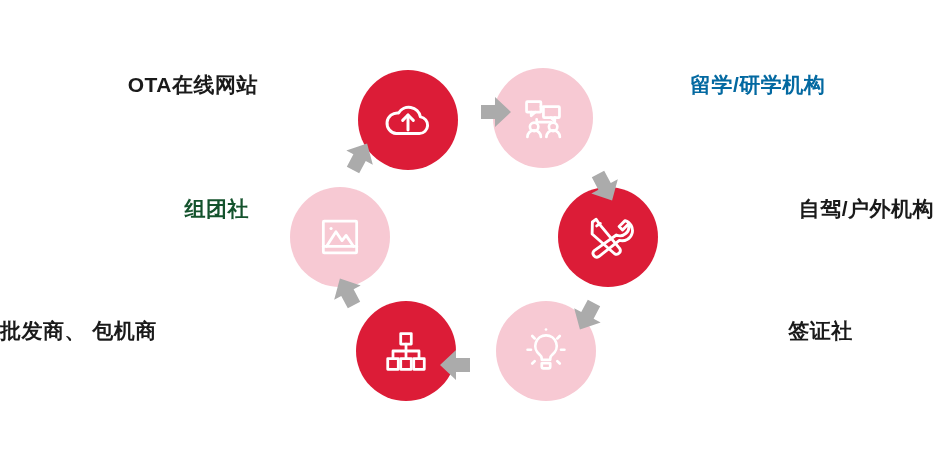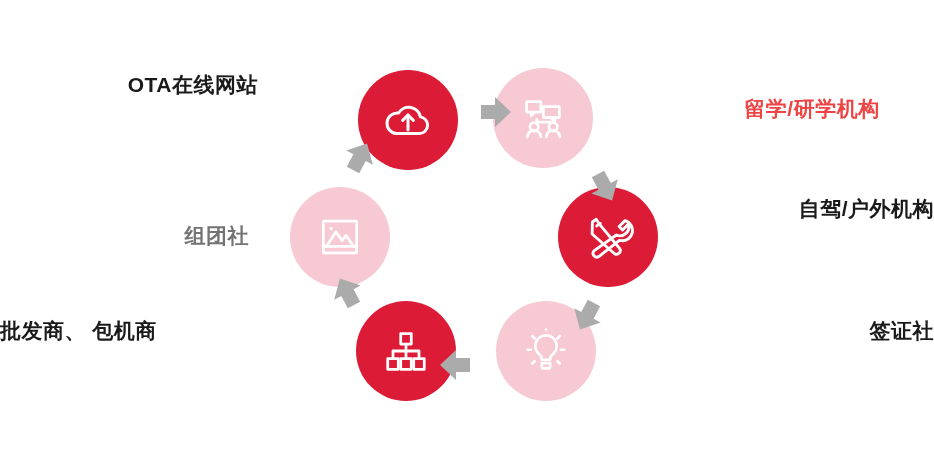--- a/index.html
+++ b/index.html
@@ -46,21 +46,21 @@
       <path d="M46 31.5v4.3l-4.8-4.3"></path>
       <path d="M29.5 18.8h3"></path>
       <path d="M24.5 33.5v3.4h17"></path>
       <circle cx="21.5" cy="42.5" r="5"></circle>
       <path d="M13.5 54.5a8 8 0 0 1 16 0"></path>
       <circle cx="44" cy="42.5" r="5"></circle>
       <path d="M36 54.5a8 8 0 0 1 16 0"></path>
     </svg>
       </span>
     </div>
-    <div class="label right" style="top: 72px; color: #ef4444; left: 690px; width: 244px; text-align: center; margin-top: 24px;">留学/研学机构</div>
+    <div class="label right" style="top: 72px; color: #0369a1; left: 690px; width: 244px; text-align: left;">留学/研学机构</div>
     <div class="node" style="left: 558px; top: 187px; width: 100px; height: 100px; background: rgb(220, 28, 55);">
       <span style="display: flex;">
     <svg width="54" height="54" viewBox="0 0 64 64" fill="none" stroke="#ffffff" stroke-width="3.4" stroke-linecap="round" stroke-linejoin="round">
       <path d="M13.5 14.2 18 11l4.3 6.4 23.4 28.1a4.4 4.4 0 0 1-5.9 6.3L13.2 28.4Z"></path>
       <path d="M18.6 18.9l4.3-3"></path>
       <path d="M52.2 12.6l-7 7 4 4 7-7a10.6 10.6 0 0 1-14.3 13L15.3 48.5a4.5 4.5 0 0 0 5.8 6.7L45.5 36a10.6 10.6 0 0 0 6.7-23.4Z"></path>
     </svg>
       </span>
     </div>
     <div class="label right" style="top: 196px; color: rgb(26, 26, 26); left: 701px; width: 233px; text-align: right;">自驾/户外机构</div>
@@ -72,21 +72,21 @@
       <path d="M32 6.5v0"></path>
       <path d="M14.2 30.5h-4"></path>
       <path d="M53.8 30.5h-4"></path>
       <path d="M18.6 17.1l-2.9-2.9"></path>
       <path d="M48.3 14.2l-2.9 2.9"></path>
       <path d="M18.6 44l-2.9 2.9"></path>
       <path d="M48.3 46.9 45.4 44"></path>
     </svg>
       </span>
     </div>
-    <div class="label right" style="top: 318px; color: rgb(26, 26, 26); left: 707px; width: 227px; text-align: right;">签证社</div>
+    <div class="label right" style="top: 318px; color: rgb(26, 26, 26); left: 707px; width: 227px; text-align: center;">签证社</div>
     <div class="node" style="left: 356px; top: 301px; width: 100px; height: 100px; background: rgb(220, 28, 55);">
       <span style="display: flex;">
     <svg width="52" height="52" viewBox="0 0 64 64" fill="none" stroke="#ffffff" stroke-width="3.4" stroke-linecap="round" stroke-linejoin="round">
       <rect x="25.5" y="10.5" width="13" height="13"></rect>
       <rect x="9.5" y="41.5" width="13" height="13"></rect>
       <rect x="25.5" y="41.5" width="13" height="13"></rect>
       <rect x="41.5" y="41.5" width="13" height="13"></rect>
       <path d="M32 23.5v8.5"></path>
       <path d="M16 41.5V32h32v9.5"></path>
       <path d="M32 32v9.5"></path>
@@ -97,21 +97,21 @@
     <div class="node" style="left: 290px; top: 187px; width: 100px; height: 100px; background: rgb(247, 201, 211);">
       <span style="display: flex;">
     <svg width="52" height="52" viewBox="0 0 64 64" fill="none" stroke="#ffffff" stroke-width="3.4" stroke-linecap="round" stroke-linejoin="round">
       <rect x="11.5" y="12.5" width="41" height="39" rx="1"></rect>
       <path d="M11.5 43.5h41"></path>
       <path d="M15.5 43.5 27 25.5l7.5 11 5-6.5 9 13.5"></path>
       <circle cx="21" cy="21.5" r="1.9" fill="#ffffff" stroke="none"></circle>
     </svg>
       </span>
     </div>
-    <div class="label left" style="top: 196px; color: #737373; left: 0px; width: 249px; text-align: right; margin-top: 27px;">组团社</div>
+    <div class="label left" style="top: 196px; color: #14532d; left: 0px; width: 249px; text-align: right;">组团社</div>
     <div class="arrow" style="left: 481px; top: 112px;">
       <svg width="1" height="1" viewBox="0 0 1 1">
         <g transform="rotate(0)">
           <path d="M0,-7 L14,-7 L14,-15 L30,0 L14,15 L14,7 L0,7 Z" fill="#ABABAB"></path>
         </g>
       </svg>
     </div>
     <div class="arrow" style="left: 598px; top: 174px;">
       <svg width="1" height="1" viewBox="0 0 1 1">
         <g transform="rotate(62)">

